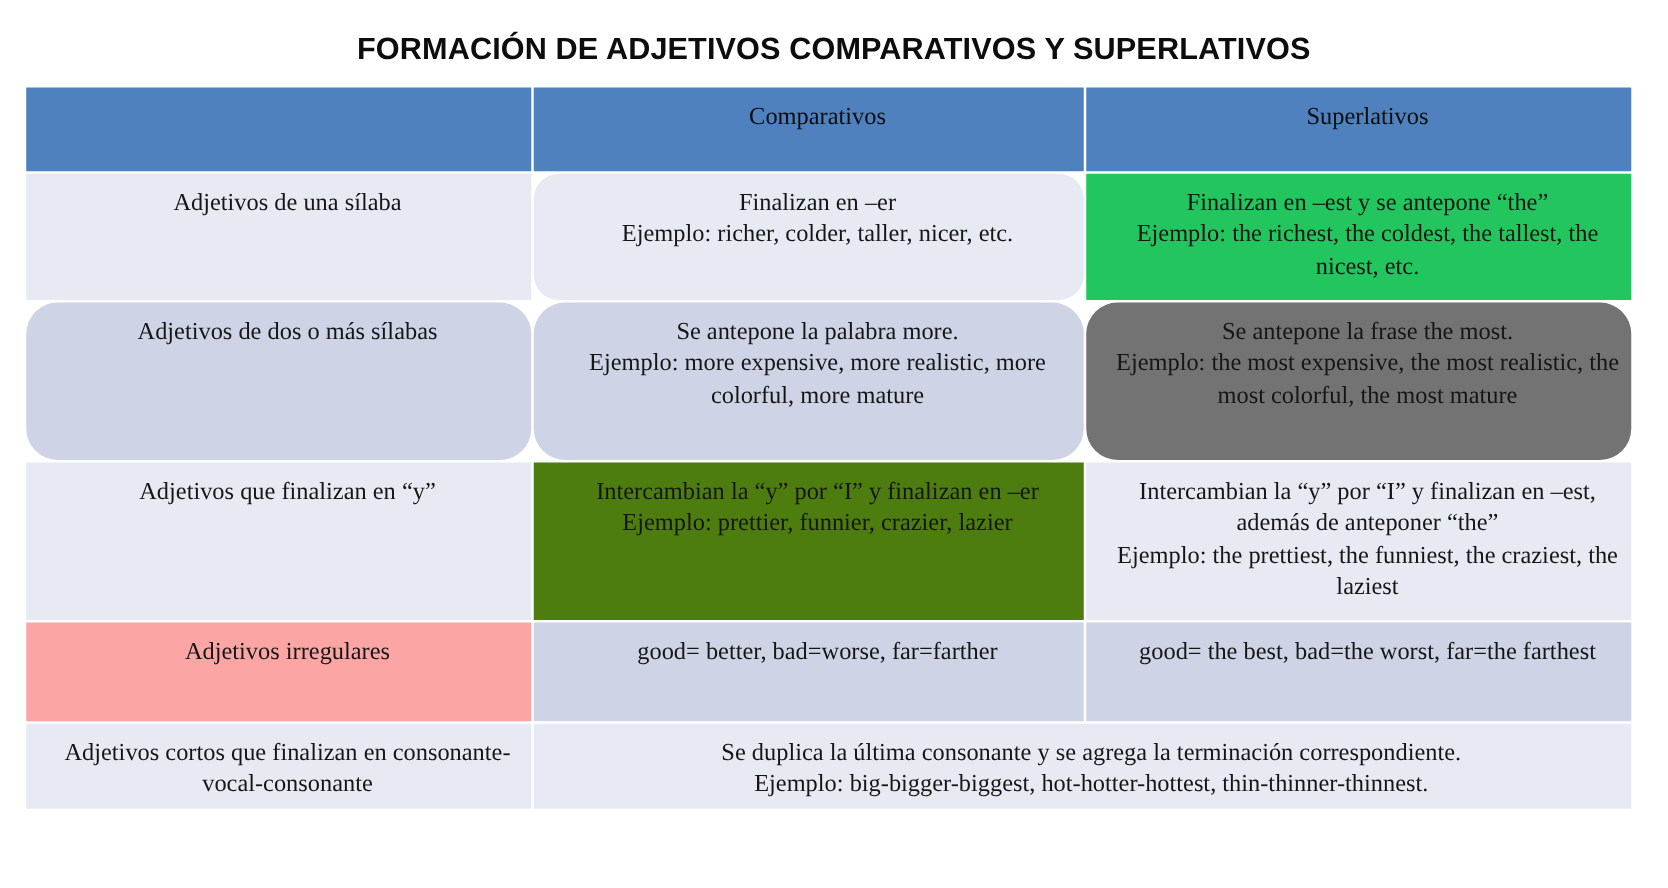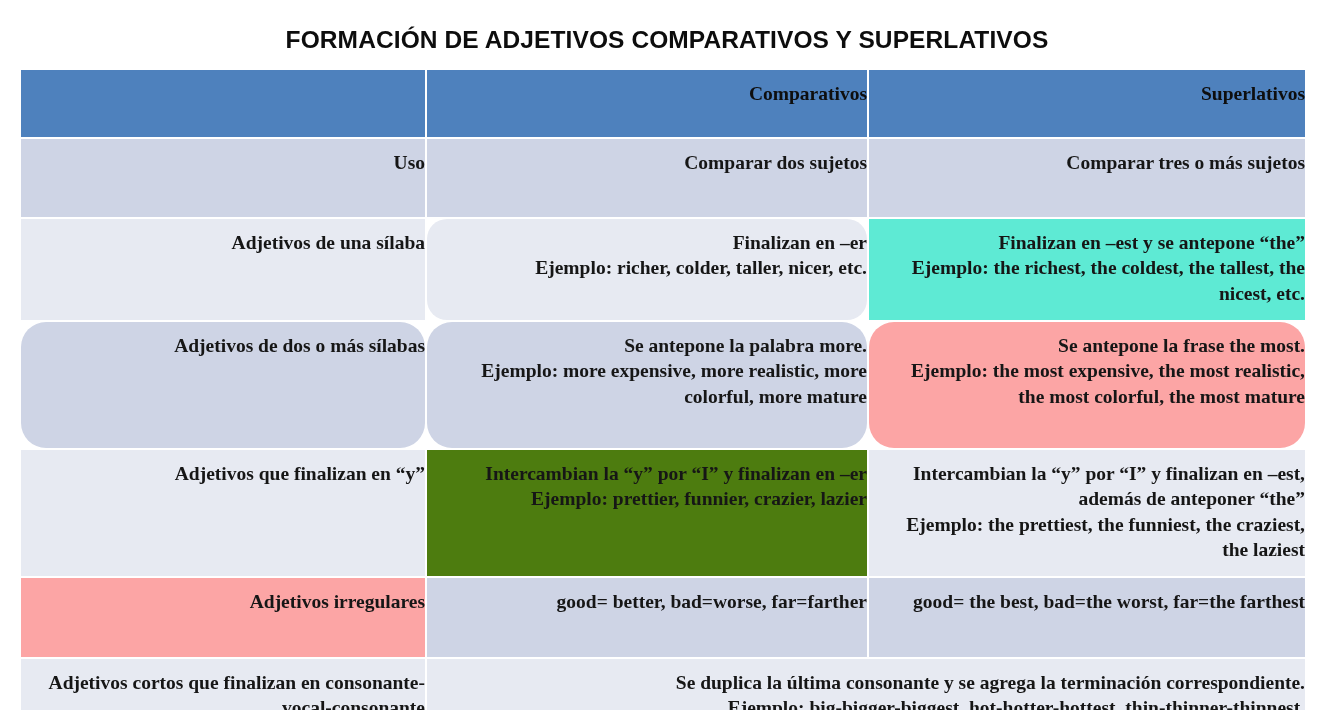--- a/index.html
+++ b/index.html
@@ -50,22 +50,22 @@
     border-spacing: 2px 2px;
     table-layout: fixed;
     font-size: 19.5px;
     color: #161616;
   }
 
   table.grid td,
   table.grid th {
     padding: 11px 0 6px 14px;
     vertical-align: top;
-    text-align: right;
-    font-weight: bold;
+    text-align: center;
+    font-weight: normal;
     line-height: 1.30;
   }
 
   col.c1 { width: 404px; }
   col.c2 { width: 440px; }
   col.c3 { width: 436px; }
 
   
   thead tr th {
     background: #4e81bd;
@@ -108,36 +108,31 @@
       <thead>
         <tr>
           <th style="background: rgb(78, 129, 189);"></th>
           <th style="background: rgb(78, 129, 189);">Comparativos</th>
           <th style="background: rgb(78, 129, 189);">Superlativos</th>
         </tr>
       </thead>
 
       <tbody>
 
-        <tr class="band-dark r-uso">
-          <td style="background: rgb(206, 212, 229);">Uso</td>
-          <td style="background: rgb(206, 212, 229);">Comparar dos sujetos</td>
-          <td style="background: rgb(206, 212, 229);">Comparar tres o más sujetos</td>
-        </tr>
 
         <tr class="band-light r-una">
           <td style="background: rgb(231, 234, 242);">Adjetivos de una sílaba</td>
           <td style="background: rgb(231, 234, 242); border-radius: 20px;">Finalizan en –er<br>Ejemplo: richer, colder, taller, nicer, etc.</td>
-          <td style="background: #5eead4;">Finalizan en –est y se antepone “the”<br>Ejemplo: the richest, the coldest, the tallest, the nicest, etc.</td>
+          <td style="background: #22c55e;">Finalizan en –est y se antepone “the”<br>Ejemplo: the richest, the coldest, the tallest, the nicest, etc.</td>
         </tr>
 
         <tr class="band-dark r-dos">
           <td style="background: rgb(206, 212, 229);">Adjetivos de dos o más sílabas</td>
           <td style="background: rgb(206, 212, 229);">Se antepone la palabra more.<br>Ejemplo: more expensive, more realistic, more colorful, more mature</td>
-          <td style="background: #fca5a5;">Se antepone la frase the most.<br>Ejemplo: the most expensive, the most realistic, the most colorful, the most mature</td>
+          <td style="background: #737373;">Se antepone la frase the most.<br>Ejemplo: the most expensive, the most realistic, the most colorful, the most mature</td>
         </tr>
 
         <tr class="band-light r-y">
           <td style="background: rgb(231, 234, 242);">Adjetivos que finalizan en “y”</td>
           <td style="background: #4d7c0f;">Intercambian la “y” por “I” y finalizan en –er<br>Ejemplo: prettier, funnier, crazier, lazier</td>
           <td style="background: rgb(231, 234, 242);">Intercambian la “y” por “I” y finalizan en –est, además de anteponer “the”<br>Ejemplo: the prettiest, the funniest, the craziest, the laziest</td>
         </tr>
 
         <tr class="band-dark r-irr">
           <td style="background: #fca5a5;">Adjetivos irregulares</td>

